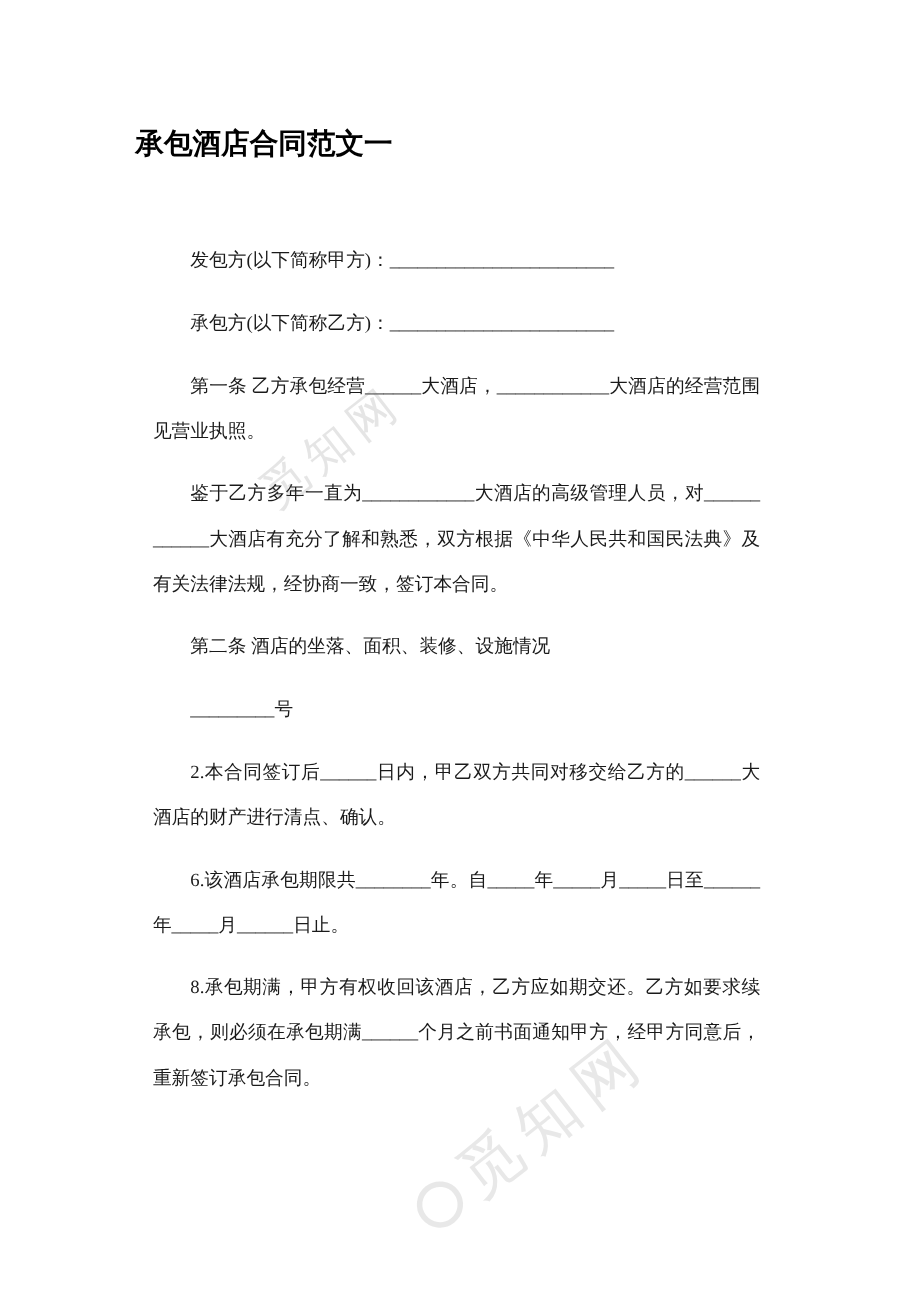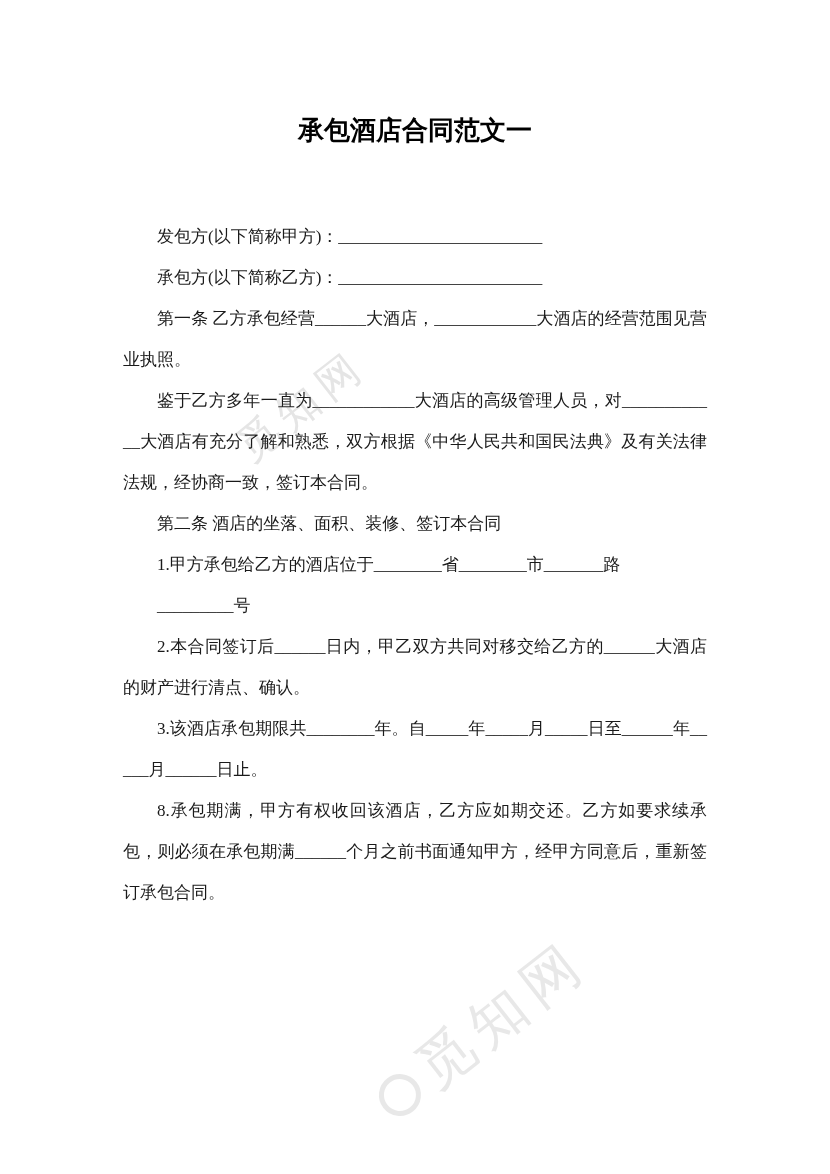--- a/index.html
+++ b/index.html
@@ -14,28 +14,27 @@
     margin: 0 auto;
     background: #ffffff;
     overflow: hidden;
     box-sizing: border-box;
     padding: 112px 123px 0 123px;
     font-family: "Liberation Serif", "DejaVu Serif", serif;
     color: #111111;
   }
   .doc-title {
     margin: 0 0 66px 0;
-    text-align: center;
     font-size: 26px;
     line-height: 38px;
     font-weight: bold;
     color: #000000;
   }
   .body-text p {
-    margin: 0;
+    margin: 16px;
     font-size: 17px;
     line-height: 41px;
     text-align: justify;
     text-indent: 2em;
     word-break: break-all;
     color: #1a1a1a;
   }
   .watermark {
     position: absolute;
     pointer-events: none;
@@ -86,21 +85,20 @@
     <span class="wm-text">觅知网</span>
   </div>
 
   <h1 class="doc-title">承包酒店合同范文一</h1>
 
   <div class="body-text">
     <p>发包方(以下简称甲方)：________________________</p>
     <p>承包方(以下简称乙方)：________________________</p>
     <p>第一条 乙方承包经营______大酒店，____________大酒店的经营范围见营业执照。</p>
     <p>鉴于乙方多年一直为____________大酒店的高级管理人员，对____________大酒店有充分了解和熟悉，双方根据《中华人民共和国民法典》及有关法律法规，经协商一致，签订本合同。</p>
-    <p>第二条 酒店的坐落、面积、装修、签订本合同</p>
-    <p>1.甲方承包给乙方的酒店位于________省________市_______路</p>
+    <p>第二条 酒店的坐落、面积、装修、设施情况</p>
     <p>_________号</p>
     <p>2.本合同签订后______日内，甲乙双方共同对移交给乙方的______大酒店的财产进行清点、确认。</p>
-    <p>3.该酒店承包期限共________年。自_____年_____月_____日至______年_____月______日止。</p>
+    <p>6.该酒店承包期限共________年。自_____年_____月_____日至______年_____月______日止。</p>
     <p>8.承包期满，甲方有权收回该酒店，乙方应如期交还。乙方如要求续承包，则必须在承包期满______个月之前书面通知甲方，经甲方同意后，重新签订承包合同。</p>
   </div>
 
 </div>
 
 </body></html>

